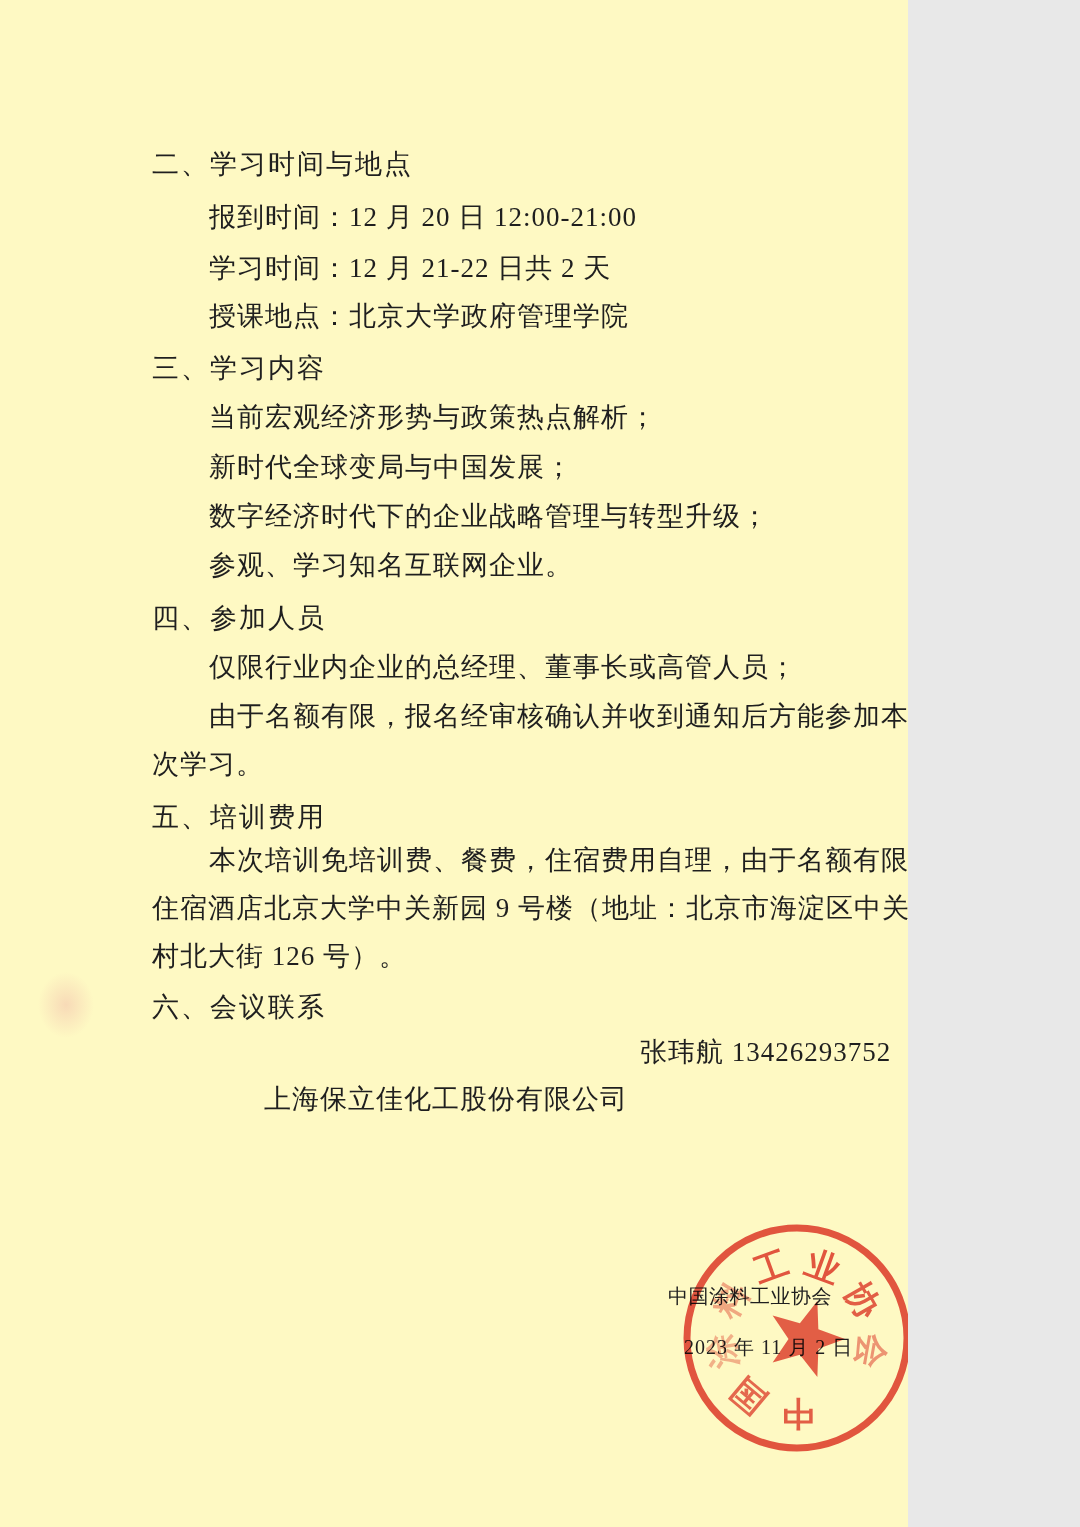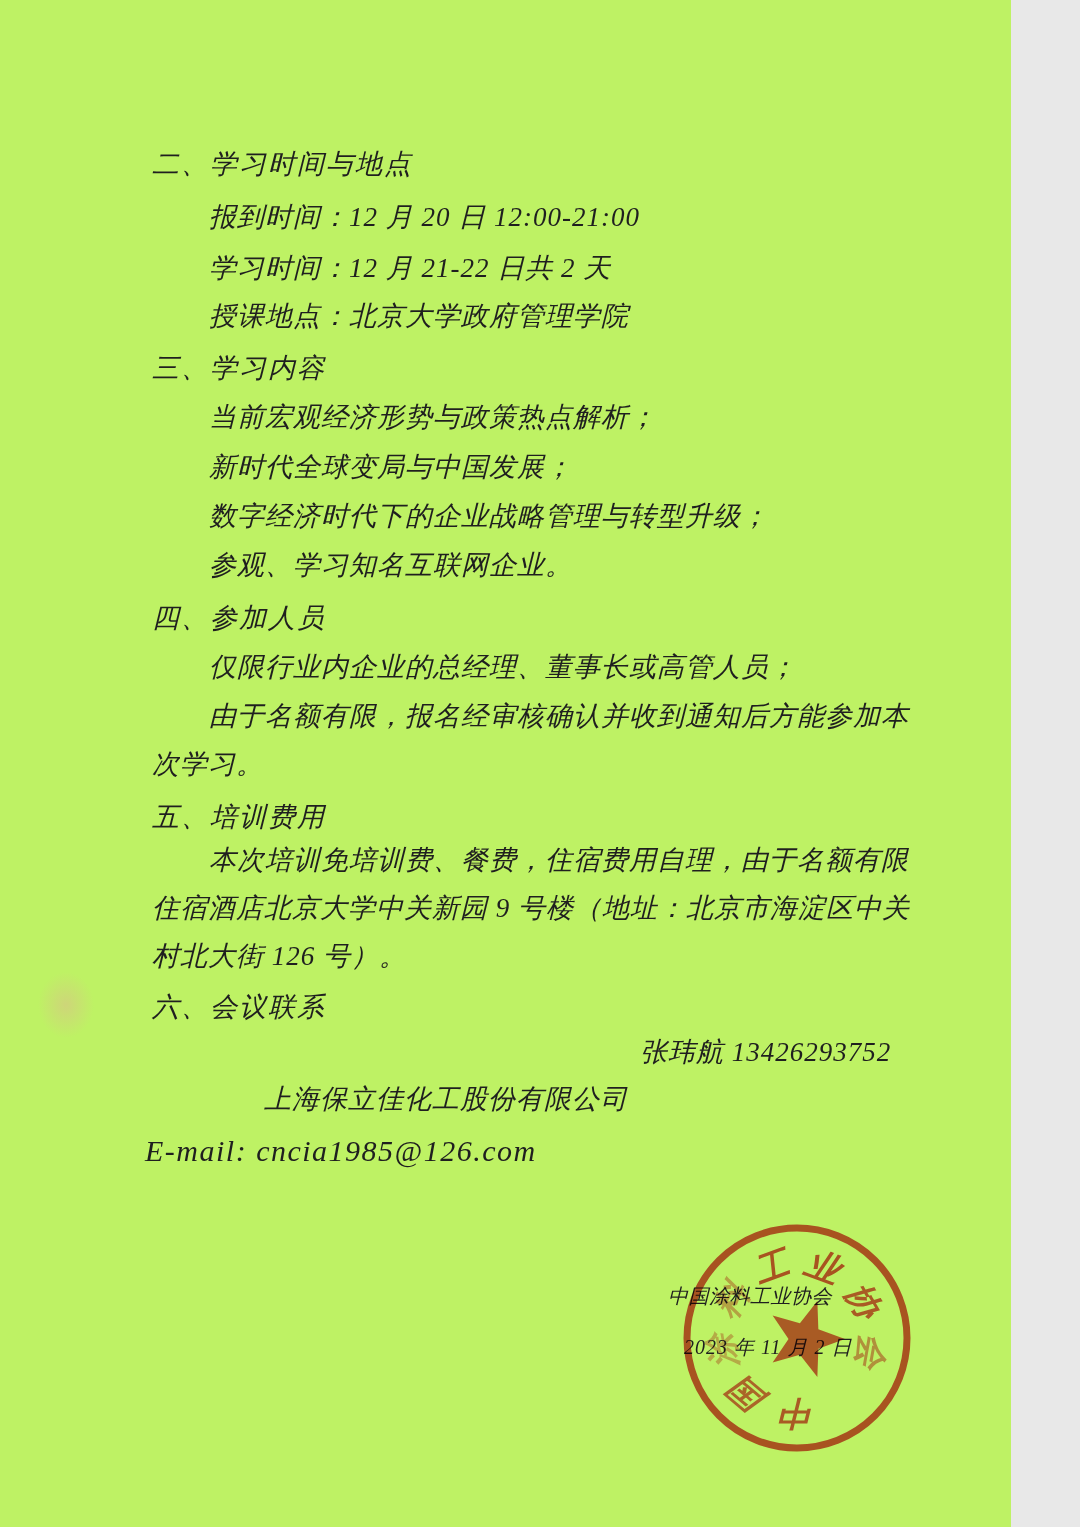--- a/index.html
+++ b/index.html
@@ -1,23 +1,22 @@
 <!DOCTYPE html>
 <html><head>
 <meta charset="utf-8">
 <style>
   html,body { margin:0; padding:0; background:#e8e8e8; }
   .page {
     position:relative;
-    width:1011px; height:1527px;
-    background:#bef264;
+    width:908px; height:1527px;
+    background:#fef9c3;
     font-family:"Liberation Serif","DejaVu Serif",serif;
     color:#1f1f1f;
     overflow:hidden;
-    font-style:italic;
   }
   .line {
     position:absolute;
     white-space:nowrap;
     font-size:27px;
     letter-spacing:1px;
     line-height:34px;
   }
   .heading { letter-spacing:2px; }
   .email-line { font-size:30px; letter-spacing:1.5px; }
@@ -74,21 +73,20 @@
   <div class="line" style="top:843px; left:209px">本次培训免培训费、餐费，住宿费用自理，由于名额有限</div>
   <div class="line" style="top:891px; left:152px">住宿酒店北京大学中关新园 9 号楼（地址：北京市海淀区中关</div>
   <div class="line" style="top:939px; left:152px">村北大街 126 号）。</div>
 
   <div class="line heading" style="top:990px; left:152px">六、会议联系</div>
 
   <div class="line" style="top:1035px; left:640px">张玮航 13426293752</div>
 
   <div class="line" style="top:1082px; left:264px">上海保立佳化工股份有限公司</div>
 
-  <div class="line email-line" style="top:1134px; left:145px">E-mail:  cncia1985@126.com</div>
 
   <div class="sig" style="top:1283px; left:668px; letter-spacing:0.5px">中国涂料工业协会</div>
   <div class="sig" style="top:1334px; left:684px">2023 年 11 月 2 日</div>
 
   <svg class="stamp" width="242" height="242" viewBox="0 0 242 242" style="color: rgb(221, 58, 51);">
     <circle cx="121" cy="115" r="110" fill="none" stroke="currentColor" stroke-width="7" opacity="0.9"></circle>
     <g fill="currentColor" font-size="34" text-anchor="middle" transform="translate(121,115)">
       <text opacity="0.85" transform="rotate(180) translate(0,-64)">中</text>
       <text opacity="0.80" transform="rotate(220) translate(0,-64)">国</text>
       <text opacity="0.40" transform="rotate(260) translate(0,-64)">涂</text>

